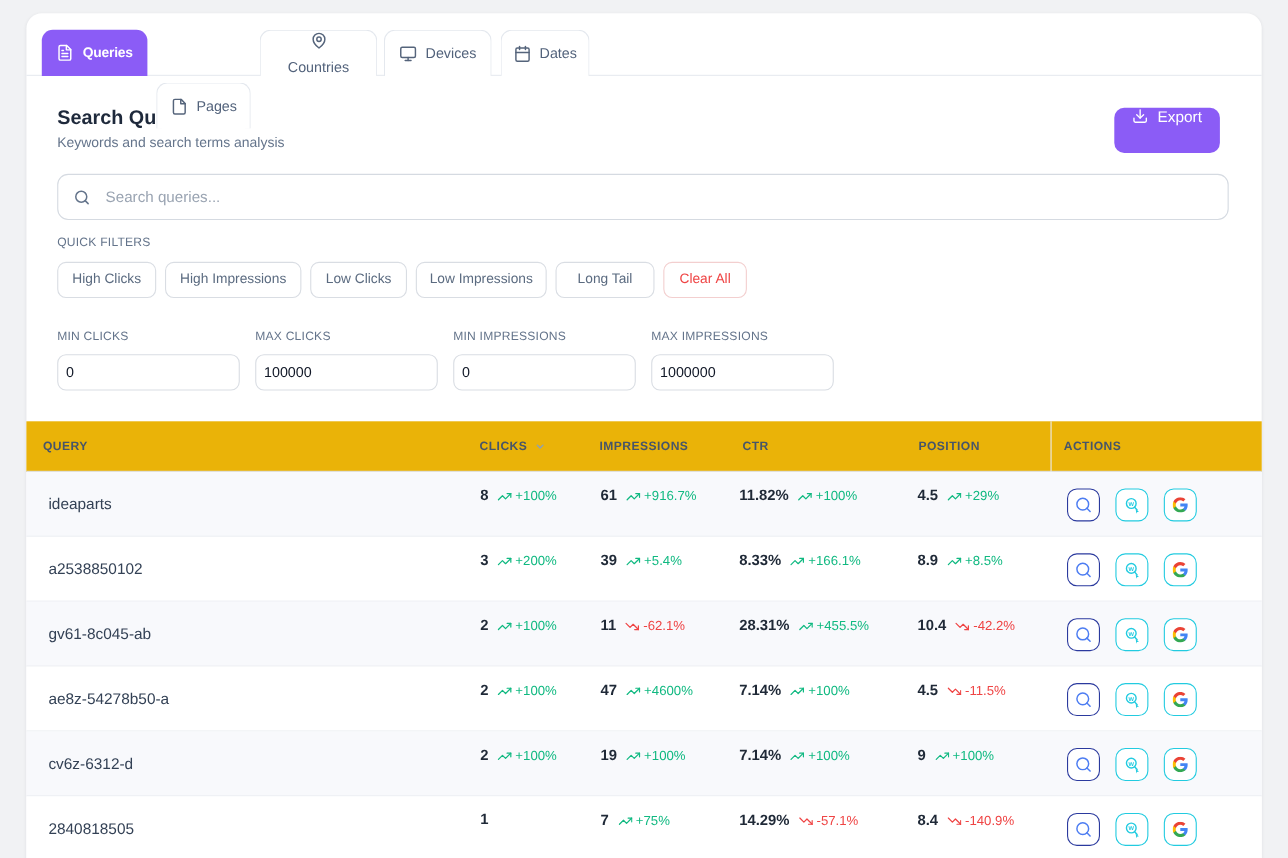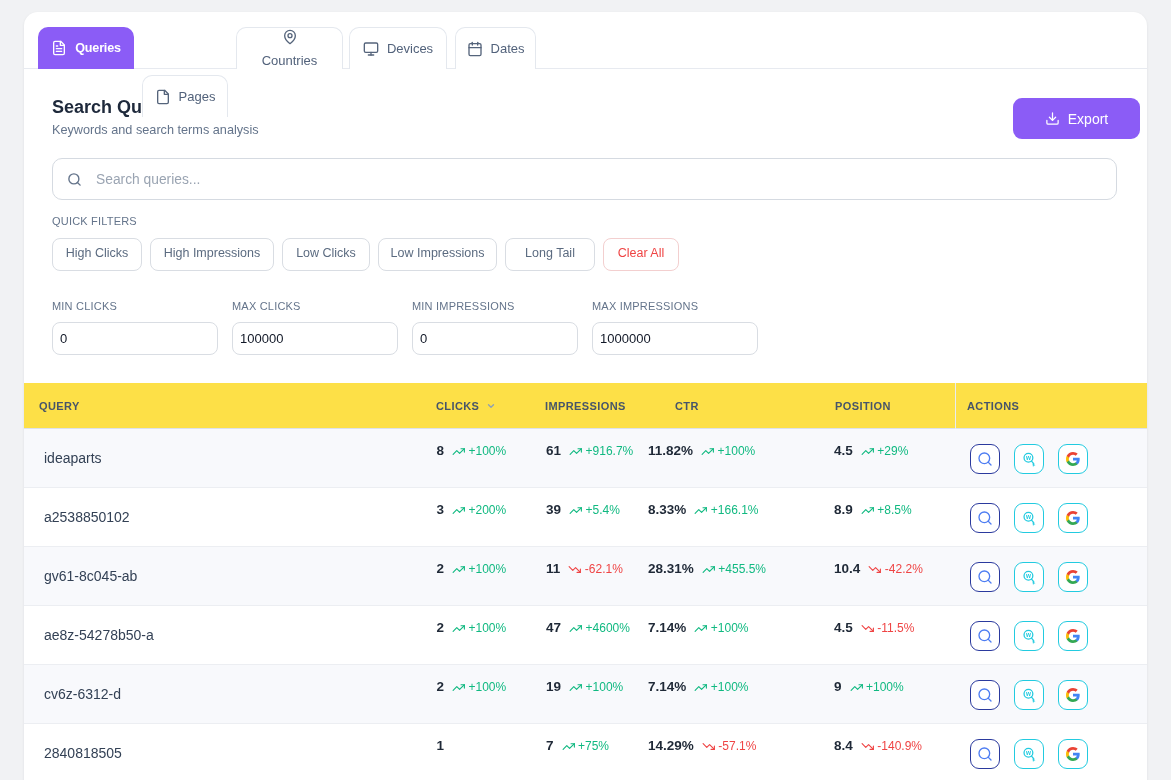--- a/index.html
+++ b/index.html
@@ -15,53 +15,53 @@
 .tab.active svg { stroke:#fff; }
 .t1 { left:14px; width:96px; }
 .t2 { left:118px; width:86px;margin-top:48px; }
 .t3 { left:212px; width:107px;flex-direction:column; }
 .t4 { left:325px; width:98px; }
 .t5 { left:431px; width:81px; }
 
 
 .h1 { position:absolute; left:28px; top:85px; font-size:18px; font-weight:700; color:#1e293b; }
 .sub { position:absolute; left:28px; top:111px; font-size:12.7px; color:#64748b; }
-.export { position:absolute; left:989px; top:86px; width:127px; height:41px; background:#8b5cf6; border-radius:9px; display:flex; align-items:center; justify-content:center; gap:8px; color:#fff; font-size:14px; font-weight:500; }
+.export { position:absolute; left:989px; top:86px; width:96px; height:41px; background:#8b5cf6; border-radius:9px; display:flex; justify-content:center; gap:8px; color:#fff; font-size:14px; font-weight:500; }
 .export svg { width:15px; height:15px; }
 
 
 .search { position:absolute; left:28px; top:146px; width:1065px; height:42px; border:1px solid #d5dae1; border-radius:10px; display:flex; align-items:center; }
 .search svg { width:15px; height:15px; margin-left:14px; stroke:#64748b; }
 .search span { margin-left:14px; font-size:13.8px; color:#9aa4b2; }
 
 
 .qf { position:absolute; left:28px; top:203px; font-size:11px; font-weight:400; color:#64748b; letter-spacing:.2px; }
 .chips { position:absolute; left:28px; top:226px; display:flex; gap:8px; }
 .chip { height:33px; display:flex; align-items:center; justify-content:center; border:1px solid #d9dde3; border-radius:8px; background:#fff; font-size:12.5px; color:#5b6b80; padding-bottom:3px; box-sizing:border-box; }
 .c1 { width:90px; } .c2 { width:124px; } .c3 { width:88px; } .c4 { width:119px; } .c5 { width:90px; }
 .c6 { width:76px; color:#ef4444; border-color:#f3cfcf; }
 
 
 .flabel { position:absolute; top:288px; font-size:11px; font-weight:400; color:#64748b; letter-spacing:.2px; }
 .finput { position:absolute; top:310px; width:166px; height:33px; border:1px solid #d9dde3; border-radius:8px; display:flex; align-items:center; font-size:13px; color:#111827; padding-left:7px; background:#fff; }
 .f1 { left:28px; } .f2 { left:208px; } .f3 { left:388px; } .f4 { left:568px; }
 
 
-.thead { position:absolute; left:0; top:371px; width:1123px; height:46px; background:#fde047; border-bottom:1.5px solid #dde2ea; }
+.thead { position:absolute; left:0; top:371px; width:1123px; height:46px; background:#eab308; border-bottom:1.5px solid #dde2ea; }
 .thead .th { position:absolute; top:0; height:46px; display:flex; align-items:center; font-size:11px; font-weight:700; color:#475569; letter-spacing:.4px; }
 .th.cq { left:15px; } .th.cc { left:412px; } .th.ci { left:521px; } .th.cr { left:651px; } .th.cp { left:811px; } .th.ca { left:943px; }
 .sortch { margin-left:7px; width:10px; height:10px; stroke:#8da0b5; stroke-width:3.2 !important; }
 .abord { position:absolute; left:931px; top:371px; width:1px; height:46px; background:#e9ecf1; z-index:3; }
 
 .rows { position:absolute; left:0; top:417px; width:1123px; }
 .row { position:relative; width:1123px; height:59px; border-bottom:1.5px solid #eceef2; background:#fff; box-sizing:border-box; }
 .row.odd { background:#f8f9fc; }
 .row .q { position:absolute; left:20px; top:50%; transform:translateY(-50%); font-size:14px; color:#334155; }
 .cell { position:absolute; top:calc(50% - 8.4px); transform:translateY(-50%); display:flex; align-items:baseline; }
-.cell.k { left:412.5px; } .cell.i { left:522px; } .cell.r { left:624px; } .cell.p { left:810px; }
+.cell.k { left:412.5px; } .cell.i { left:522px; } .cell.r { left:648px; } .cell.p { left:810px; }
 .num { font-size:13.5px; font-weight:700; color:#1f2937; }
 .tr { display:flex; align-items:baseline; margin-left:8px; gap:3px; }
 .tr svg { width:13.5px; height:13.5px; position:relative; top:3px; }
 .up { color:#10b981; } .up svg { stroke:#10b981; }
 .dn { color:#ef4444; } .dn svg { stroke:#ef4444; }
 .pct { font-size:12px; font-weight:500; }
 .acts { position:absolute; left:946px; top:calc(50% + 1px); transform:translateY(-50%); display:flex; gap:14px; }
 .abtn { width:30px; height:30px; border-radius:9px; background:#fff; display:flex; align-items:center; justify-content:center; }
 .abtn.b1 { border:1.5px solid #2b3a9e; }
 .abtn.b1 svg { width:16px; height:16px; stroke:#4d7df2; }

